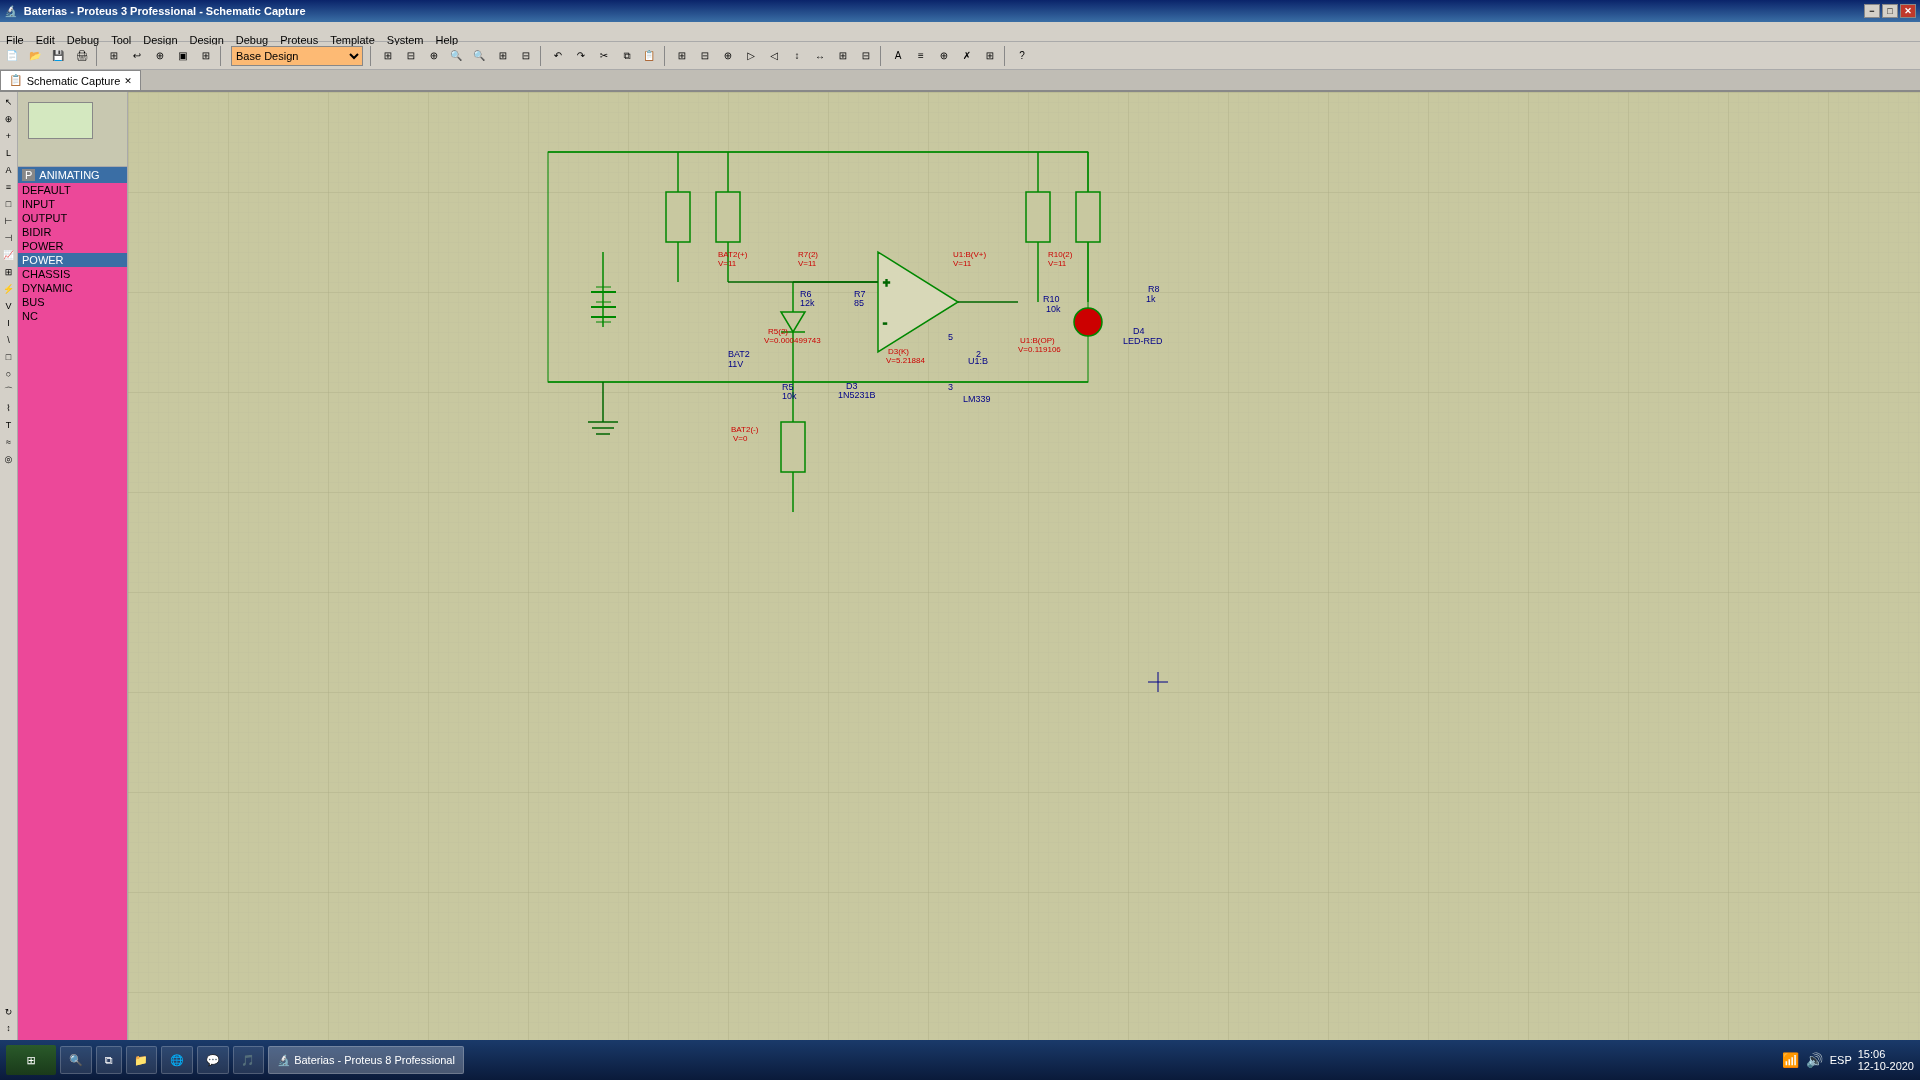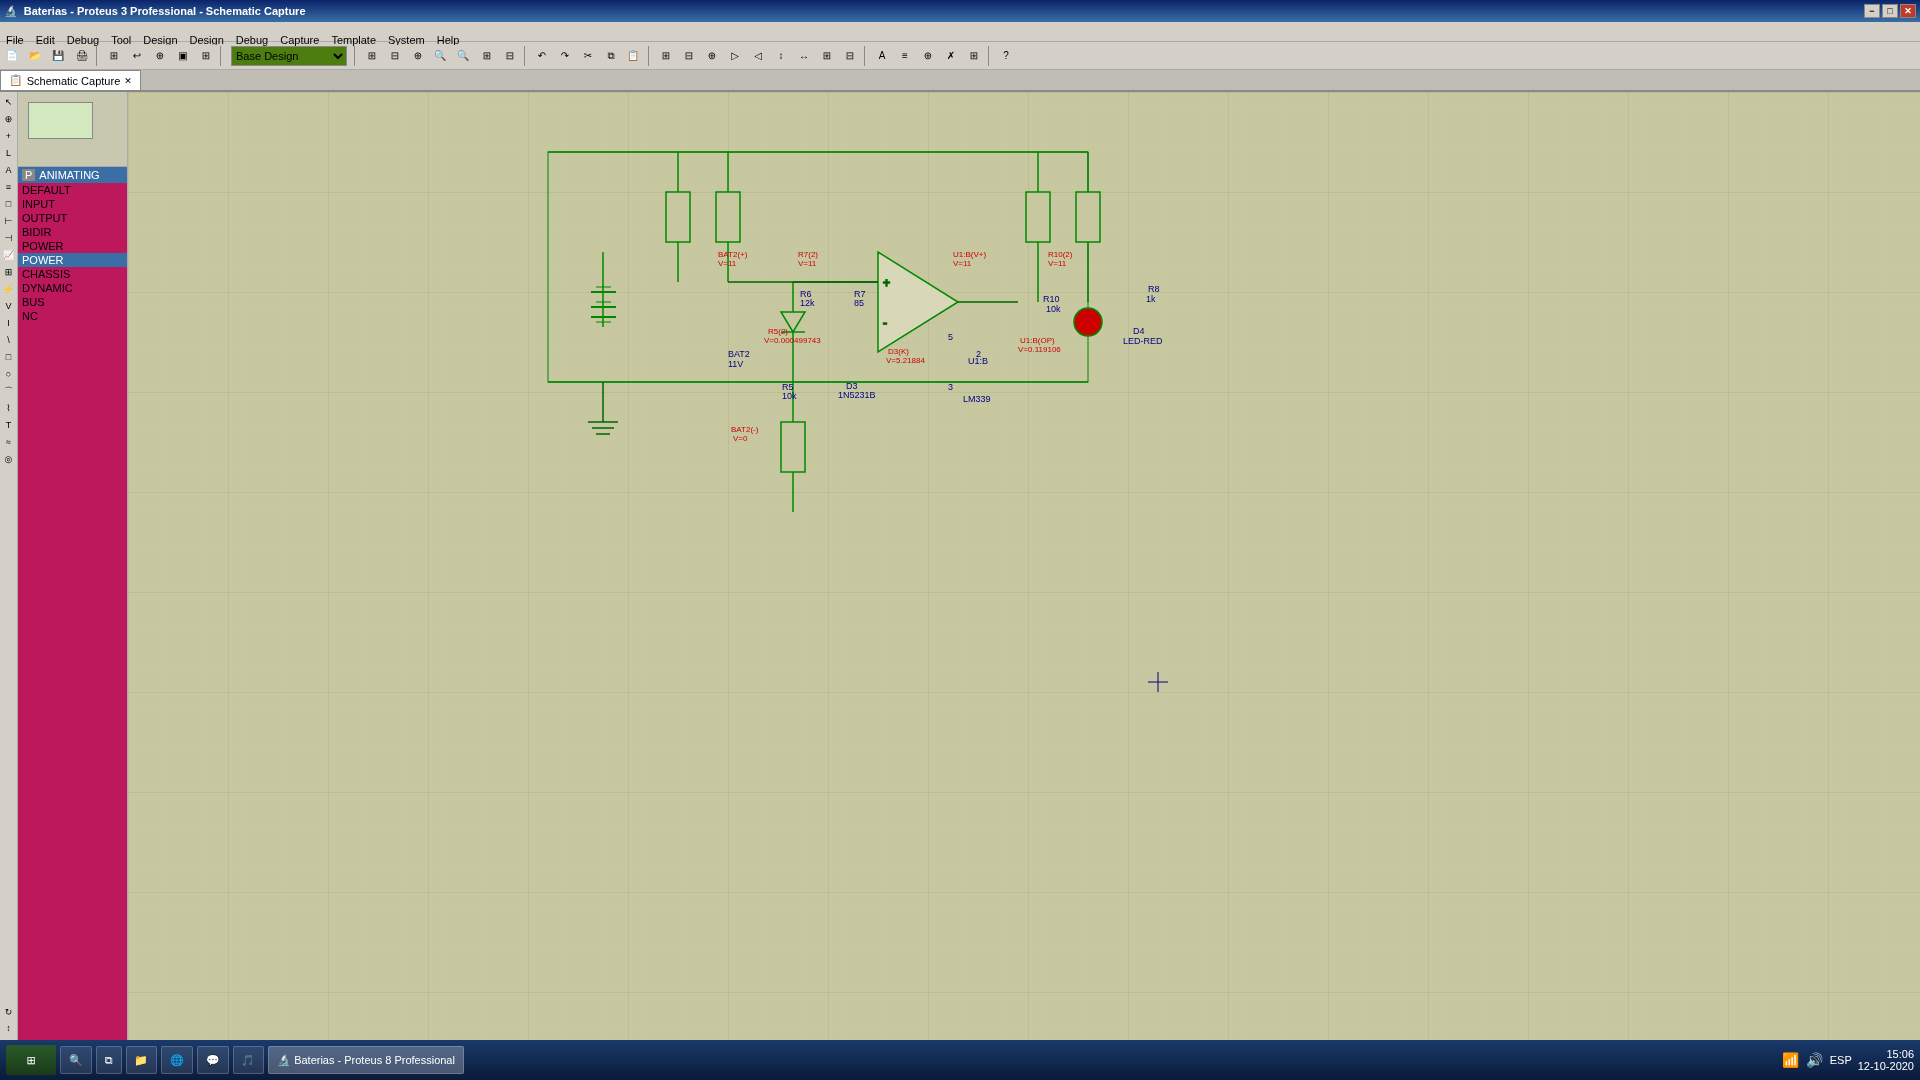--- a/index.html
+++ b/index.html
@@ -59,23 +59,23 @@
       background: #d4d0c8;
       border: 1px solid transparent;
       display: flex; align-items: center; justify-content: center;
       cursor: pointer;
       font-size: 10px;
     }
     .tb-sep { width: 4px; border-left: 1px solid #888; height: 20px; margin: 0 2px; }
 
     .design-dropdown {
       height: 20px;
-      width: 116px;
-      font-size: 11px;
-      background: #4d7c0f;
+      width: 132px;
+      font-size: 11px;
+      background: #fdba74;
       border: 1px solid #888;
       margin: 0 4px;
     }
 
     
     #tabrow {
       height: 22px;
       background: #c0bdb5;
       display: flex;
       align-items: flex-end;
@@ -151,21 +151,21 @@
       display: flex;
       align-items: center;
       background: #3a6ea5;
       color: white;
       padding: 2px 4px;
       font-size: 11px;
       gap: 4px;
     }
     #panel-list {
       flex: 1;
-      background: #be185d;
+      background: #ec4899;
     }
     .panel-item {
       padding: 1px 4px;
       font-size: 11px;
       cursor: pointer;
       color: black;
     }
     .panel-item.selected { background: #3a6ea5; color: white; }
 
     
@@ -239,21 +239,21 @@
     .taskbar-btn.active { background: rgba(255,255,255,0.25); text-align: right; }
     .taskbar-tray {
       margin-left: auto;
       display: flex;
       align-items: center;
       gap: 6px;
       color: white;
       font-size: 11px;
     }
     .tray-icon { font-size: 14px; cursor: pointer; }
-    .tray-time { text-align: right; font-size: 11px; }
+    .tray-time { text-align: left; font-size: 11px; }
 
     
     #grid-pattern {
       position: absolute;
       width: 100%;
       height: 100%;
       top: 0; left: 0;
     }
   </style>
 </head>
@@ -272,21 +272,21 @@
 </div>
 
 <div id="menubar">
 <div class="menu-item">File</div>
     <div class="menu-item">Edit</div>
     <div class="menu-item">Debug</div>
     <div class="menu-item">Tool</div>
     <div class="menu-item">Design</div>
     <div class="menu-item">Design</div>
     <div class="menu-item">Debug</div>
-    <div class="menu-item">Capture</div>
+    <div class="menu-item">Proteus</div>
     <div class="menu-item">Template</div>
     <div class="menu-item">System</div>
     <div class="menu-item">Help</div>
   </div>
 
 <div id="toolbar">
 
   <div class="tb-btn" title="New">📄</div>
   <div class="tb-btn" title="Open">📂</div>
   <div class="tb-btn" title="Save">💾</div>

